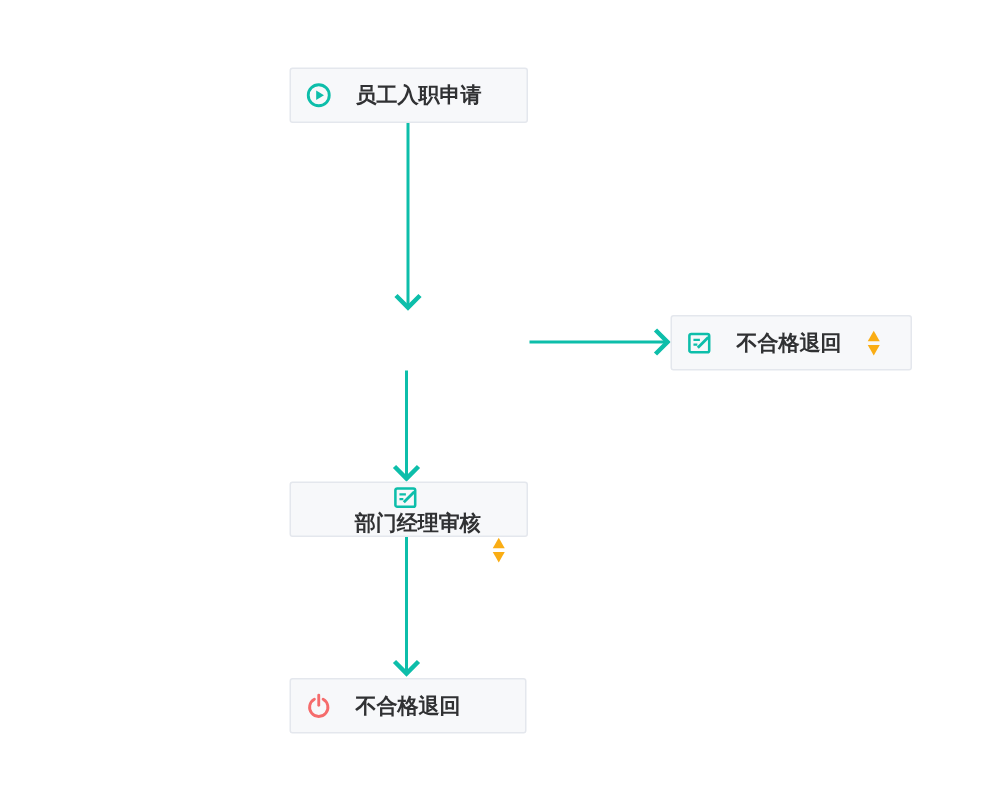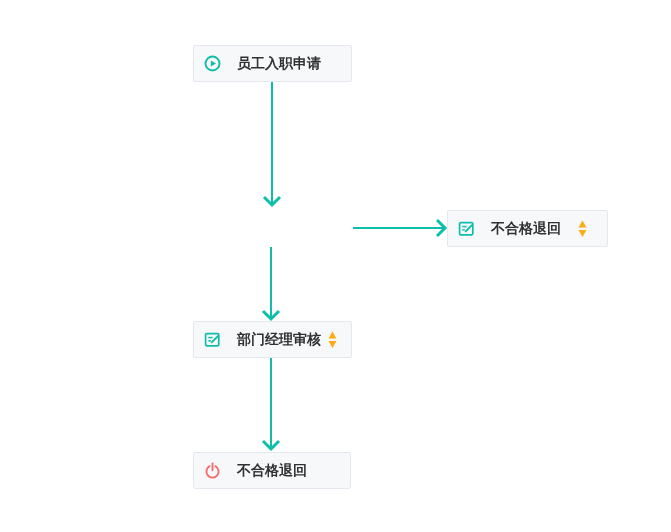--- a/index.html
+++ b/index.html
@@ -51,21 +51,21 @@
   }
   .node-badge {
     margin-left: auto;
     display: inline-flex;
     align-items: center;
     flex: 0 0 auto;
   }
   #node-start   { left: 193px; top: 45px;  width: 159px; }
   #node-dept    { left: 193px; top: 210px; width: 159px; }
   #node-return  { left: 447px; top: 210px; width: 161px; padding-right: 20px; }
-  #node-manager { left: 193px; top: 321px; width: 159px; }
+  #node-manager { left: 193px; top: 321px; width: 159px; flex-direction: column; }
   #node-end     { left: 193px; top: 452px; width: 158px; }
 </style>
 </head>
 <body>
 
 <div class="canvas">
 
   <svg class="edges" width="671" height="532" viewBox="0 0 671 532">
     <g stroke="#0dbeaa" fill="none" stroke-width="2">
 

